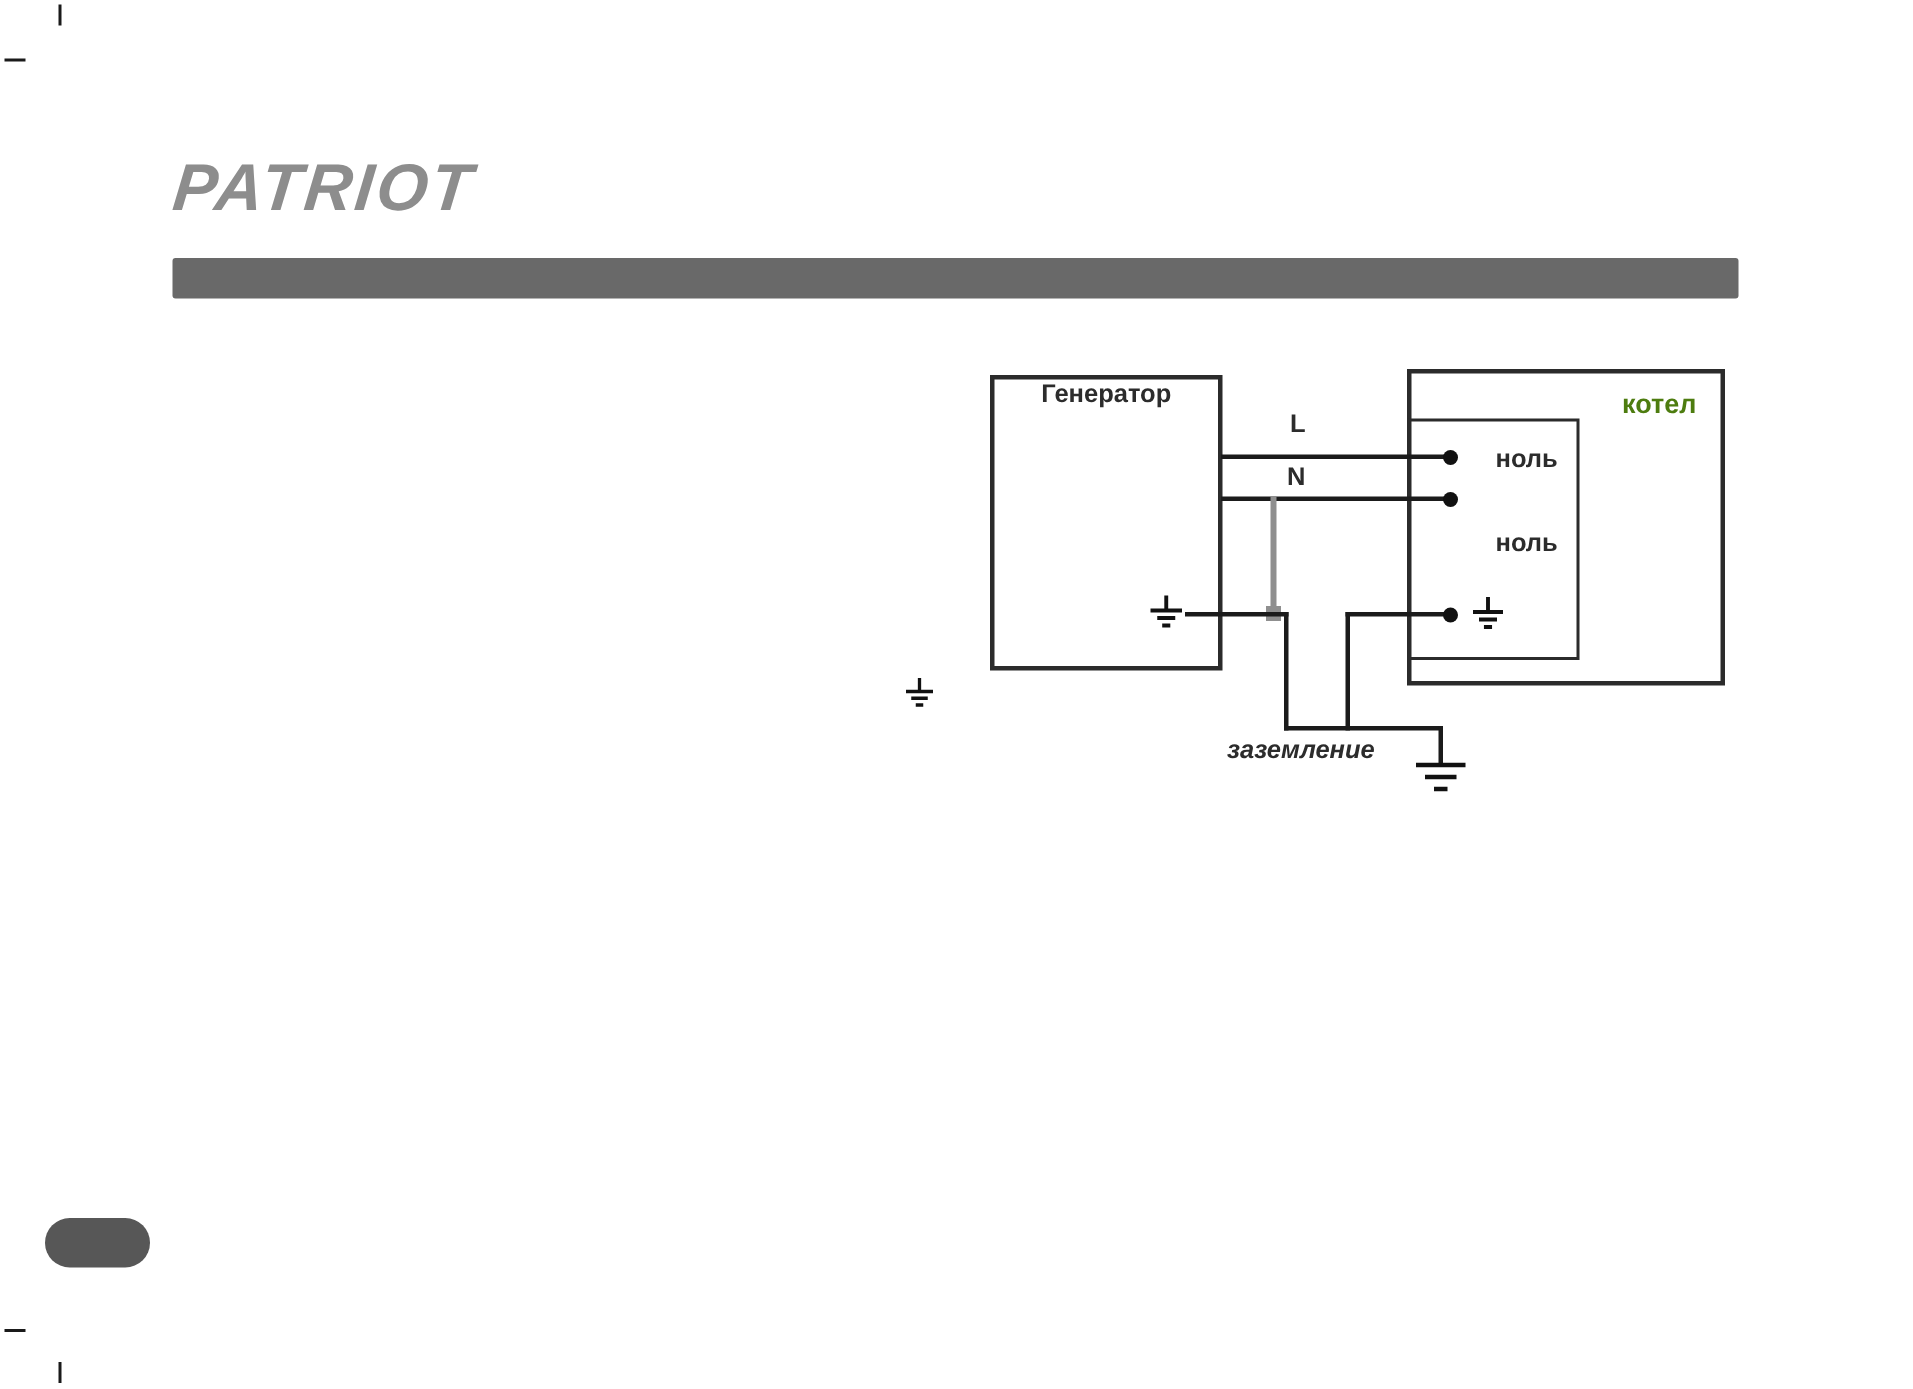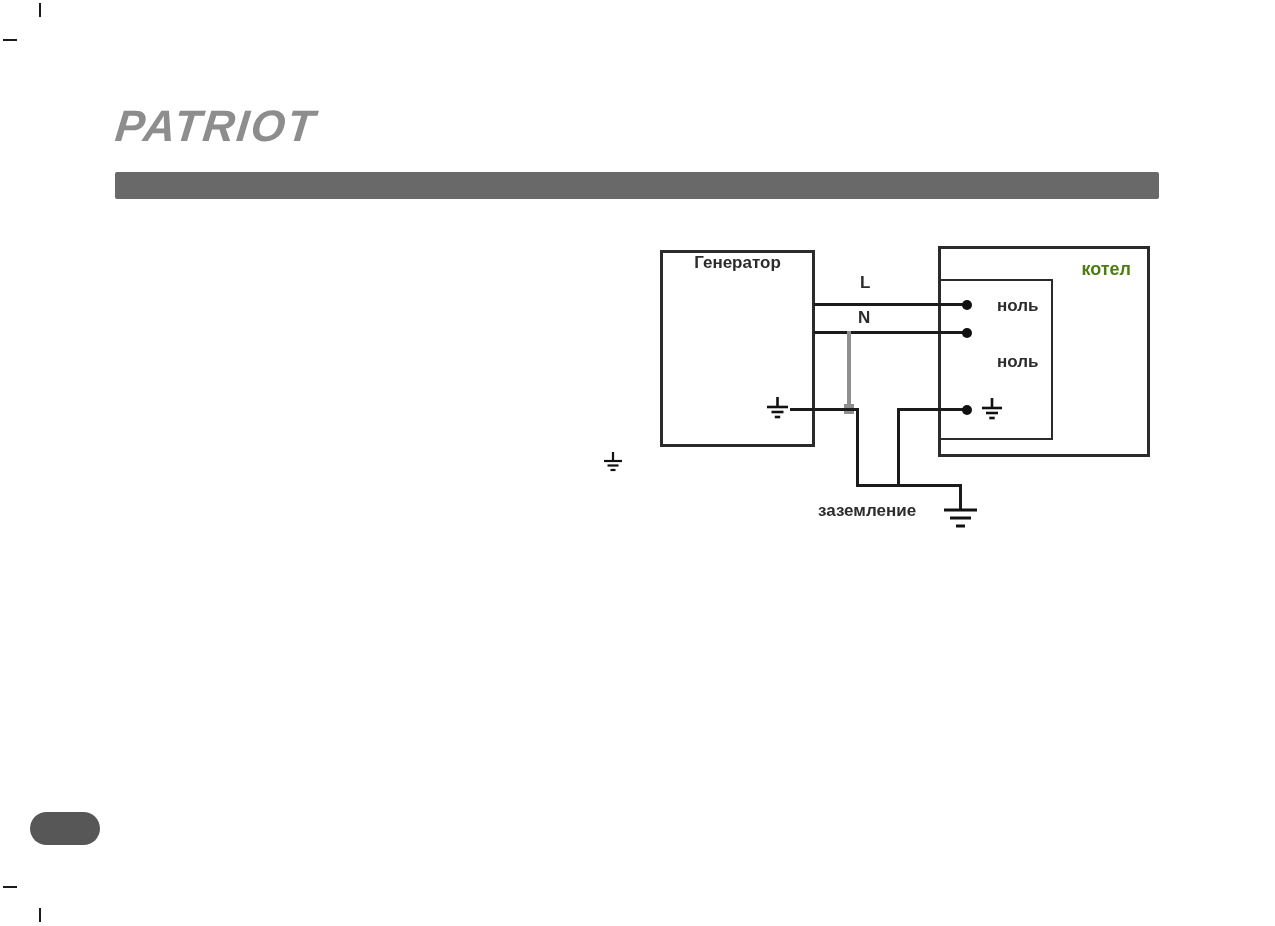--- a/index.html
+++ b/index.html
@@ -83,17 +83,17 @@
   <svg class="abs" style="left:942px;top:508px;" width="37" height="24" viewBox="0 0 37 24">
     <line x1="2" y1="2" x2="35" y2="2" stroke="#111" stroke-width="3"></line>
     <line x1="8" y1="10" x2="29" y2="10" stroke="#111" stroke-width="3"></line>
     <line x1="14" y1="18" x2="23" y2="18" stroke="#111" stroke-width="3"></line>
   </svg>
 
   <div class="abs lbl" style="left:860px;top:273px;">L</div>
   <div class="abs lbl" style="left:858px;top:308px;">N</div>
   <div class="abs lbl" style="left:997px;top:296px;">ноль</div>
   <div class="abs lbl" style="left:997px;top:324px;margin-top:28px;">ноль</div>
-  <div class="abs lbl" style="left:818px;top:501px;">заземление</div>
+  <div class="abs lbl" style="left:818px;top:490px;font-style:italic;">заземление</div>
 
   <div class="abs badge" style="left:30px;top:812px;width:70px;height:33px;"></div>
 
 </div>
 
 </body></html>

